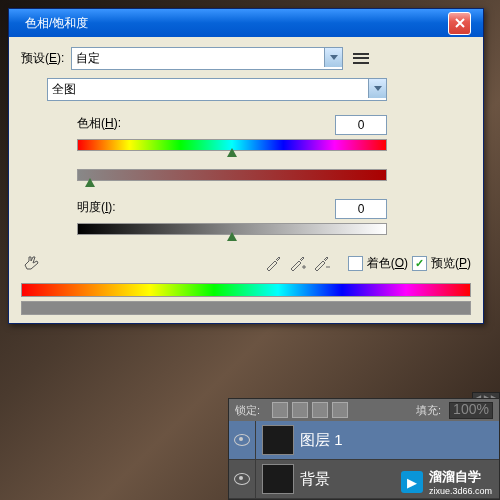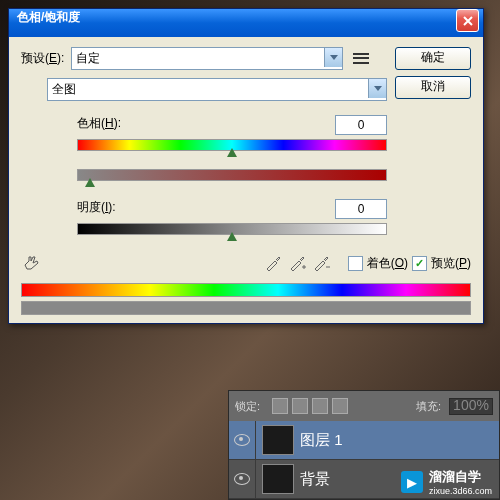--- a/index.html
+++ b/index.html
@@ -1,18 +1,18 @@
 <!DOCTYPE html>
 <html><head>
 <meta charset="utf-8">
 <style>
 body{margin:0;font-family:"Microsoft YaHei",sans-serif;font-size:12px;background:#3a3028;width:500px;height:500px;overflow:hidden;position:relative}
 .bg{position:absolute;inset:0;background:linear-gradient(135deg,#1a1410 0%,#4a3a2e 40%,#6b5442 60%,#2a1f18 100%)}
 .dialog{position:absolute;left:8px;top:8px;width:474px;background:#ece9d8;border:1px solid #0a246a;box-shadow:2px 2px 6px rgba(0,0,0,.5)}
-.titlebar{height:28px;background:linear-gradient(to bottom,#3a95ff 0%,#0663d8 50%,#0055cc 100%);display:flex;align-items:flex-start;padding:0 4px;color:#fff;font-weight:bold}
+.titlebar{height:28px;background:linear-gradient(to bottom,#3a95ff 0%,#0663d8 50%,#0055cc 100%);display:flex;align-items:center;padding:0 12px;color:#fff;font-weight:normal}
 .title-text{flex:1;padding-left:4px}
 .close-btn{width:21px;height:21px;background:linear-gradient(to bottom,#f5a4a0 0%,#e7594f 40%,#d43e33 100%);border:1px solid #fff;border-radius:3px;display:flex;align-items:center;justify-content:center;color:#fff;font-weight:bold;cursor:pointer}
 .content{padding:10px 12px 8px 12px;position:relative}
 .row{display:flex;align-items:center;margin-bottom:8px}
 .label{min-width:50px}
 .select{height:21px;border:1px solid #7f9db9;background:#fff;padding:0 4px;display:flex;align-items:center;flex:1;position:relative}
 .select-arrow{position:absolute;right:0;top:0;width:17px;height:19px;background:linear-gradient(to bottom,#d6eaff,#a6c9e6);border-left:1px solid #7f9db9;display:flex;align-items:center;justify-content:center}
 .arrow-down{width:0;height:0;border-left:4px solid transparent;border-right:4px solid transparent;border-top:5px solid #4a6a8a}
 .preset-row .select{max-width:262px}
 .menu-icon{margin-left:10px;width:16px;height:14px;display:flex;flex-direction:column;justify-content:space-around;cursor:pointer}
@@ -34,21 +34,21 @@
 .eyedrops{display:flex;gap:6px;margin-right:18px}
 .eyedrop{width:18px;height:18px;cursor:pointer}
 .checks{display:flex;flex-direction:row;gap:4px}
 .check-row{display:flex;align-items:center;gap:4px}
 .checkbox{width:13px;height:13px;border:1px solid #7f9db9;background:#fff;display:flex;align-items:center;justify-content:center}
 .check-mark{color:#21a121;font-size:11px;font-weight:bold}
 .spectrum-bars{margin-top:10px}
 .spectrum{height:12px;background:linear-gradient(to right,red,#ff8000,yellow,lime,cyan,blue,magenta,red);border:1px solid #999;margin-bottom:4px}
 .gray-bar{height:12px;background:#888;border:1px solid #999}
 .layers-panel{position:absolute;right:0;bottom:0;width:270px;background:#535353;border:1px solid #2a2a2a}
-.layers-header{height:30px;background:#6a6a6a;display:flex;align-items:center;padding:0 6px;gap:8px;color:#ddd;font-size:11px}
+.layers-header{height:22px;background:#6a6a6a;display:flex;align-items:center;padding:0 6px;gap:8px;color:#ddd;font-size:11px}
 .lock-icons{display:flex;gap:4px;margin-left:4px}
 .icon-sq{width:14px;height:14px;background:#888;border:1px solid #aaa}
 .fill-label{margin-left:auto}
 .fill-box{width:42px;height:15px;background:#3a3a3a;border:1px solid #2a2a2a;color:#888;text-align:center;font-size:14px;line-height:13px}
 .layer-row{height:38px;display:flex;align-items:center;border-bottom:1px solid #3a3a3a}
 .layer-row.active{background:#5a7aa5}
 .eye-cell{width:26px;height:100%;display:flex;align-items:center;justify-content:center;border-right:1px solid #3a3a3a}
 .eye-icon{width:14px;height:10px;border:1px solid #ccc;border-radius:50%;position:relative}
 .eye-icon::after{content:"";position:absolute;left:4px;top:2px;width:4px;height:4px;background:#ccc;border-radius:50%}
 .layer-thumb{width:30px;height:28px;background:#1a1a1a;border:1px solid #888;margin:0 6px}
@@ -66,24 +66,20 @@
 <div class="dialog">
   <div class="titlebar">
     <span class="title-text">色相/饱和度</span>
     <div class="close-btn">
       <svg width="10" height="10" viewBox="0 0 10 10">
           <path d="M1 1L9 9M9 1L1 9" stroke="#fff" stroke-width="2"></path>
         </svg>
     </div>
   </div>
   <div class="content">
-    <div class="btn-col">
-      <div class="btn">确定</div>
-      <div class="btn">取消</div>
-    </div>
 
     <div class="row preset-row">
       <span class="label"><span>预设(</span><span class="underline">E</span><span>):</span></span>
       <div class="select">
         <span>自定</span>
         <div class="select-arrow">
             <div class="arrow-down"></div>
           </div>
       </div>
       <div class="menu-icon">

